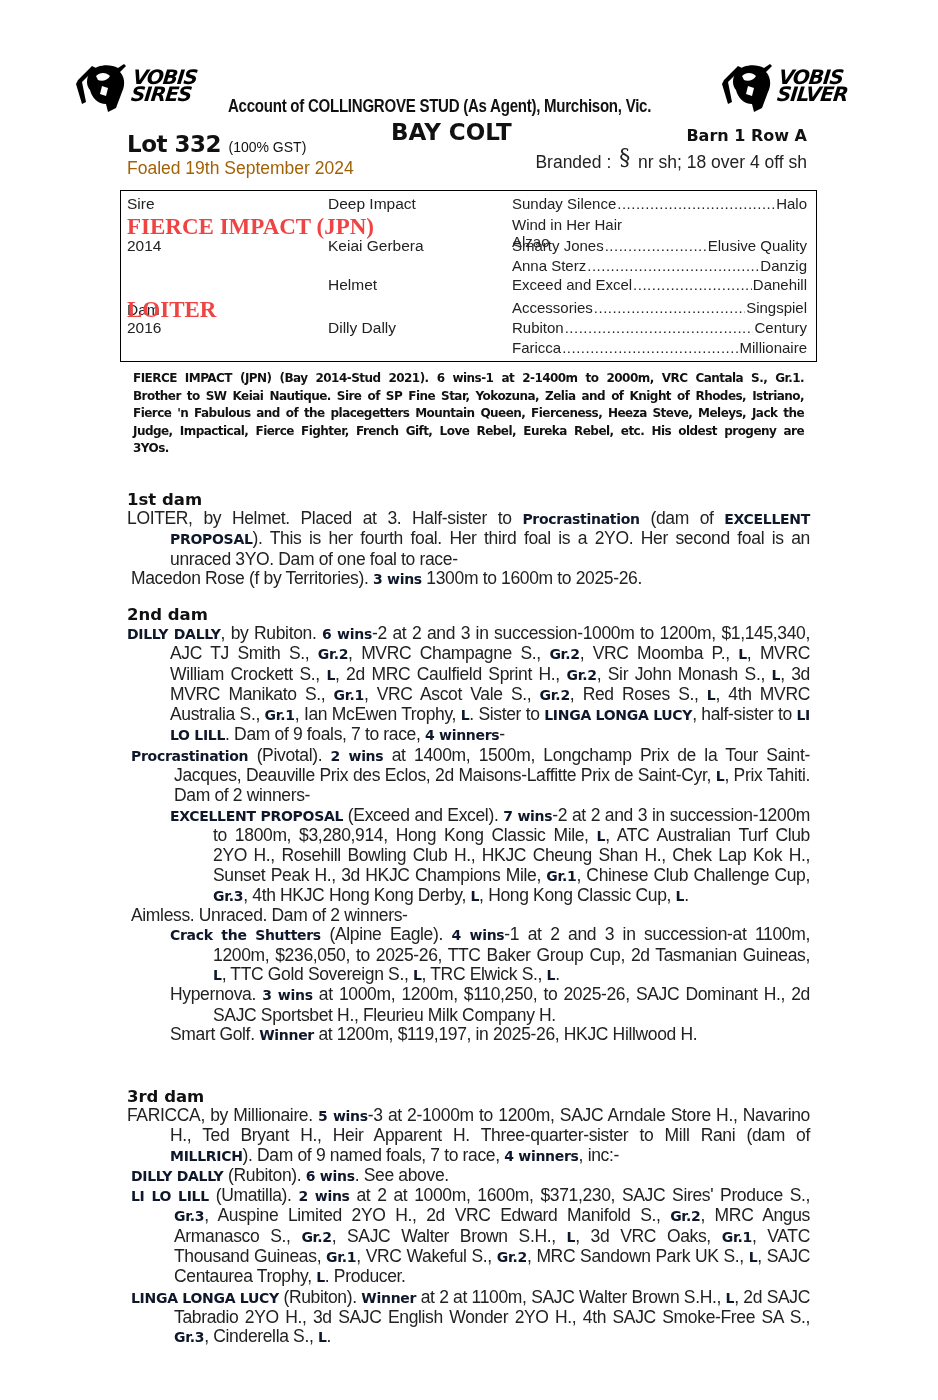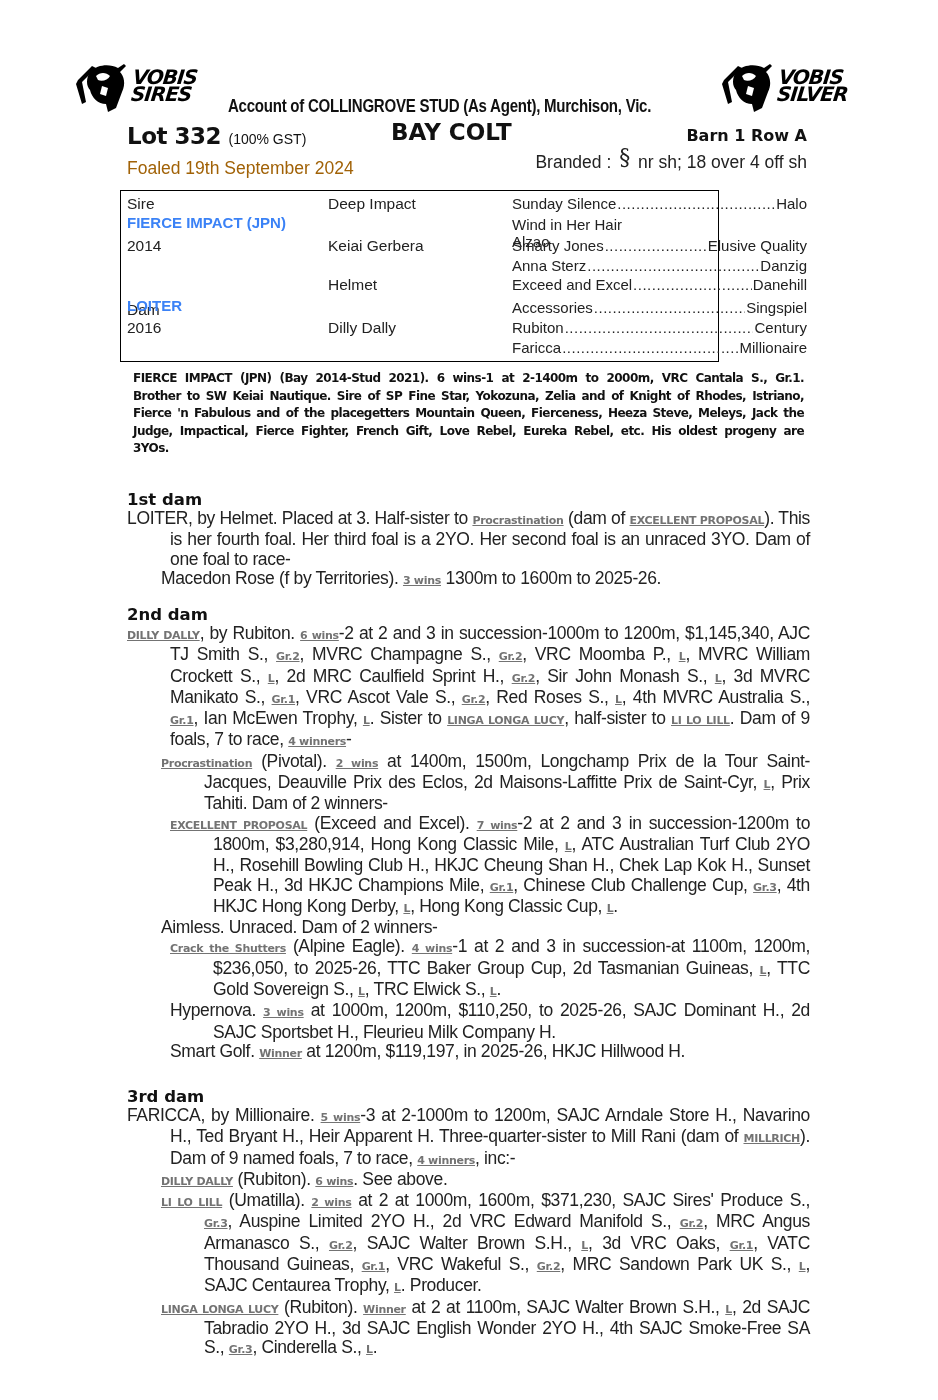--- a/index.html
+++ b/index.html
@@ -8,44 +8,44 @@
 
     .logo { position: absolute; display: flex; align-items: center; }
     .logo-left { left: 72px; top: 58px; }
     .logo-right { left: 718px; top: 58px; }
     .logo svg { display: block; }
     .logo-text { font-family: "DejaVu Sans", sans-serif; font-weight: bold; font-style: italic; font-size: 20px; line-height: 17px; letter-spacing: -1px; color: #000; margin-left: 2px; transform: skewX(-6deg); }
 
     .account { position: absolute; left: 228px; top: 96px; font-family: "Liberation Sans", sans-serif; font-weight: bold; font-size: 17.5px; letter-spacing: -0.3px; transform: scaleX(0.86); transform-origin: left top; white-space: nowrap; }
 
     .lot-line { position: absolute; left: 127px; top: 119px; width: 680px; height: 34px; }
-    .lot-num { position: absolute; left: 0; top: 4px; font-family: "DejaVu Sans", sans-serif; font-weight: bold; font-size: 23px; letter-spacing: -0.5px; }
+    .lot-num { position: absolute; left: 0; top: 12px; font-family: "DejaVu Sans", sans-serif; font-weight: bold; font-size: 23px; letter-spacing: -0.5px; }
     .lot-gst { font-family: "Liberation Sans", sans-serif; font-weight: normal; font-size: 14px; letter-spacing: 0; }
     .horse-desc { position: absolute; left: 264px; top: 0; font-family: "DejaVu Sans", sans-serif; font-weight: bold; font-size: 23px; }
     .barn { position: absolute; right: 0; top: 7px; font-family: "DejaVu Sans", sans-serif; font-weight: bold; font-size: 16px; }
 
     .foaled { position: absolute; left: 127px; top: 158px; font-size: 17.5px; color: #a16207; }
     .branded { position: absolute; right: 131px; top: 148px; font-size: 17.5px; color: #222; white-space: nowrap; }
     .brand-mark { font-family: "DejaVu Serif", serif; font-size: 22px; position: relative; top: -4px; margin: 0 3px; }
 
-    .pedigree { position: absolute; left: 120px; top: 190px; width: 599px; height: 172px; border: 1.5px solid #000; }
+    .pedigree { position: absolute; left: 120px; top: 190px; width: 697px; height: 172px; border: 1.5px solid #000; }
     .ped-cell { position: absolute; font-size: 15.5px; color: #222; white-space: nowrap; }
-    .ped-bold { font-family: Liberation Sans, sans-serif; font-weight: bold; font-size: 15px; color: #3b82f6; }
+    .ped-bold { font-family: Liberation Serif, serif; font-weight: bold; font-size: 23px; color: #ef4444; }
     .ped-gp { position: absolute; left: 391px; width: 295px; font-size: 15px; color: #222; display: flex; white-space: nowrap; }
     .ped-gp .dots { flex: 1; overflow: hidden; position: relative; margin: 0 1px; }
     .ped-gp .dots::after { content: "......................................................................................................"; position: absolute; left: 0; bottom: 0; letter-spacing: 0.5px; }
 
     .sire-summary { position: absolute; left: 133px; top: 370px; width: 671px; font-family: "DejaVu Sans", sans-serif; font-weight: bold; font-size: 12px; line-height: 17.6px; text-align: justify; letter-spacing: -0.55px; word-spacing: 1px; }
 
     .section { position: absolute; left: 127px; width: 683px; }
     .sec-title { font-family: "DejaVu Sans", sans-serif; font-weight: bold; font-size: 16.5px; line-height: 19px; }
     .para { font-size: 17.5px; line-height: 19.3px; text-align: justify; color: #222; letter-spacing: -0.35px; }
-    .para b, .b { font-family: "DejaVu Sans", sans-serif; font-weight: bold; color: #737373; letter-spacing: -0.3px; font-size: 11px; text-decoration: underline; }
+    .para b, .b { font-family: "DejaVu Sans", sans-serif; font-weight: bold; color: #0f172a; letter-spacing: -0.3px; font-size: 14px; }
     .ind0 { padding-left: 43px; text-indent: -43px; }
-    .ind1 { margin-left: 34px; padding-left: 43px; text-indent: -43px; }
+    .ind1 { margin-left: 4px; padding-left: 43px; text-indent: -43px; }
     .ind2 { margin-left: 43px; padding-left: 43px; text-indent: -43px; }
   </style>
 </head>
 <body>
 
 <div class="logo logo-left">
   <svg width="58" height="56" viewBox="0 0 58 56">
     <path d="M6 22 L20 8 L24 10 L10 24 L14 44 L10 46 L4 26 Z" fill="#000"></path>
     <path d="M18 14 C26 6 38 6 46 10 L52 6 L54 8 L48 14 C52 18 54 26 50 34 L44 50 L36 54 L34 46 C26 46 20 40 18 32 C14 28 14 20 18 14 Z" fill="#000"></path>
     <path d="M24 18 C28 14 34 14 38 18 C36 22 30 24 26 22 Z" fill="#fff"></path>

